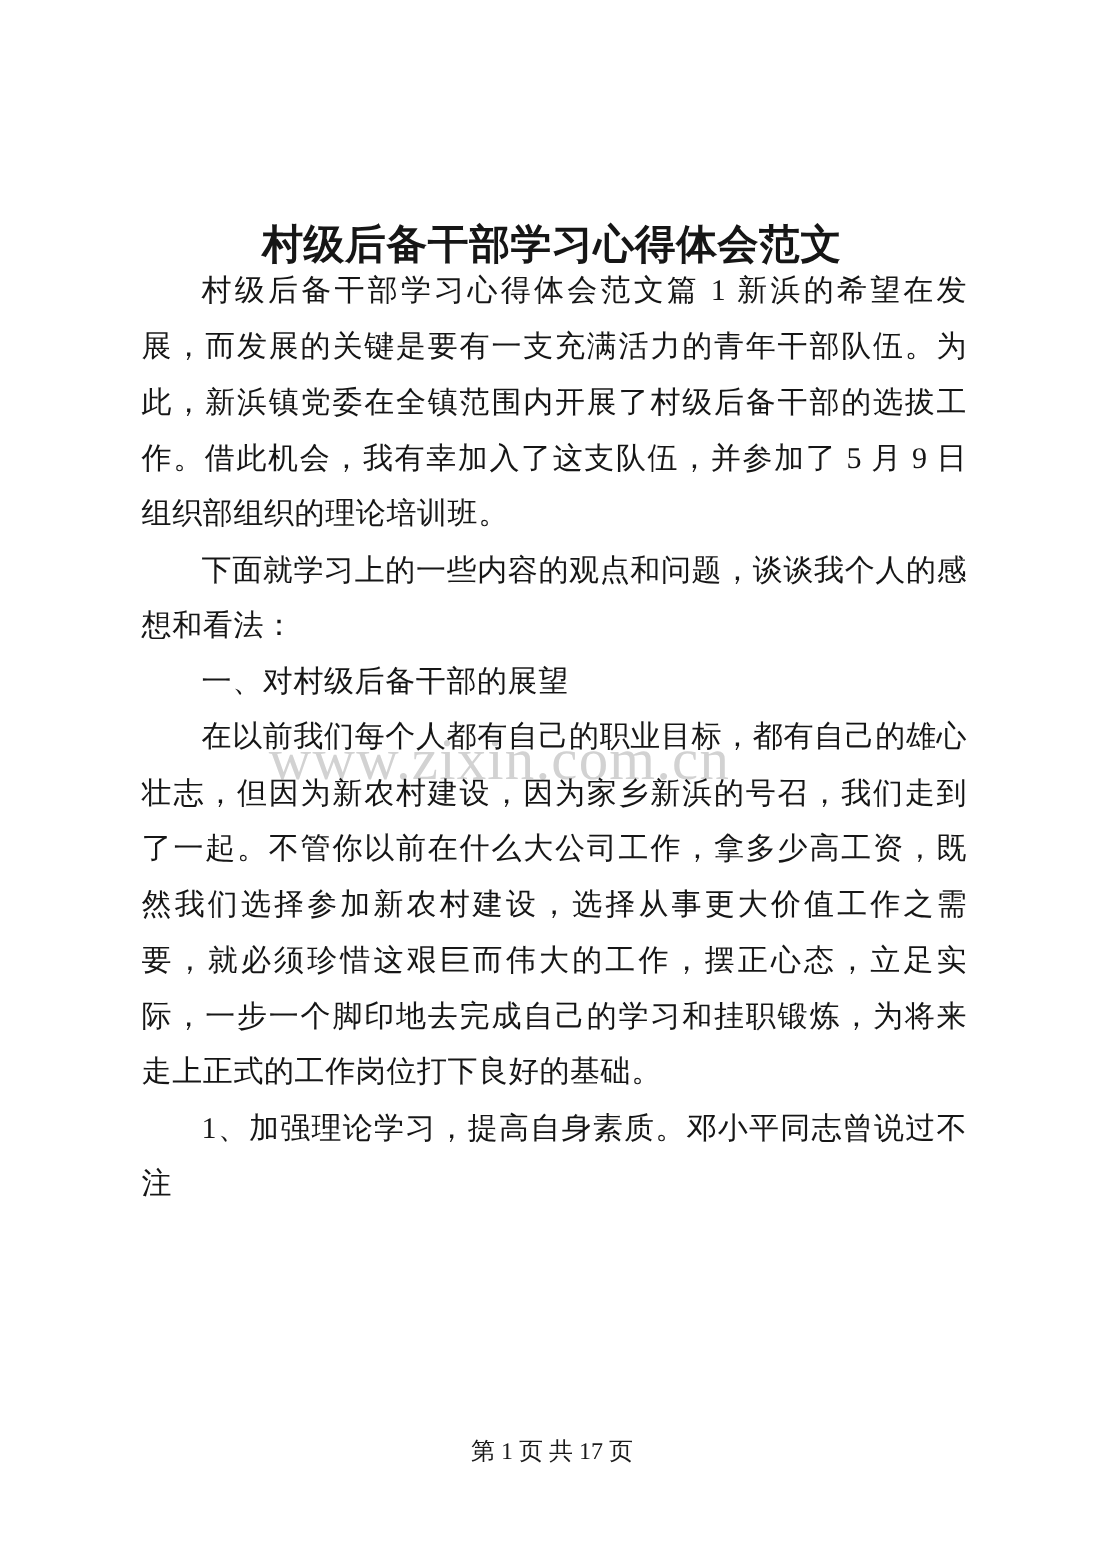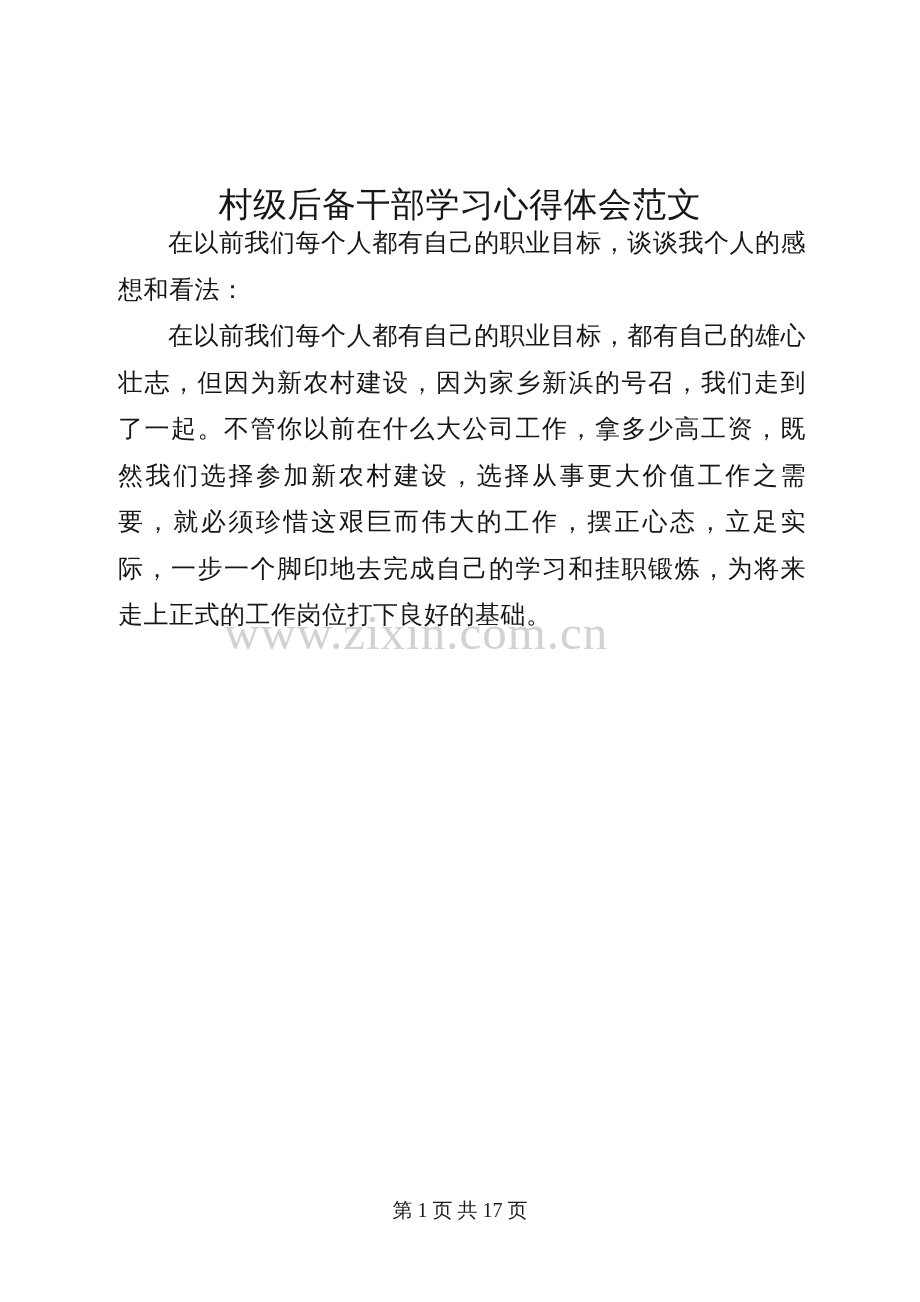--- a/index.html
+++ b/index.html
@@ -17,21 +17,21 @@
     color: #161616;
   }
   .doc-title {
     position: absolute;
     top: 158px;
     left: 118px;
     right: 118px;
     text-align: center;
     font-size: 34px;
     line-height: 48px;
-    font-weight: normal;
+    font-weight: bold;
     letter-spacing: 0.5px;
     z-index: 2;
   }
   .content {
     position: absolute;
     top: 220px;
     left: 118px;
     width: 688px;
     z-index: 2;
   }
@@ -74,19 +74,22 @@
 </head>
 <body>
 
 <div class="page">
 
   <div class="watermark">www.zixin.com.cn</div>
 
   <h1 class="doc-title">村级后备干部学习心得体会范文</h1>
 
   <div class="content">
-    <p>在以前我们每个人都有自己的职业目标，谈谈我个人的感想和看法：</p>
+    <p>村级后备干部学习心得体会范文篇 1 新浜的希望在发展，而发展的关键是要有一支充满活力的青年干部队伍。为此，新浜镇党委在全镇范围内开展了村级后备干部的选拔工作。借此机会，我有幸加入了这支队伍，并参加了 5 月 9 日组织部组织的理论培训班。</p>
+    <p>下面就学习上的一些内容的观点和问题，谈谈我个人的感想和看法：</p>
+    <p>一、对村级后备干部的展望</p>
     <p>在以前我们每个人都有自己的职业目标，都有自己的雄心壮志，但因为新农村建设，因为家乡新浜的号召，我们走到了一起。不管你以前在什么大公司工作，拿多少高工资，既然我们选择参加新农村建设，选择从事更大价值工作之需要，就必须珍惜这艰巨而伟大的工作，摆正心态，立足实际，一步一个脚印地去完成自己的学习和挂职锻炼，为将来走上正式的工作岗位打下良好的基础。</p>
+    <p>1、加强理论学习，提高自身素质。邓小平同志曾说过不注</p>
   </div>
 
   <div class="footer">第 1 页  共 17 页</div>
 
 </div>
 
 </body></html>

